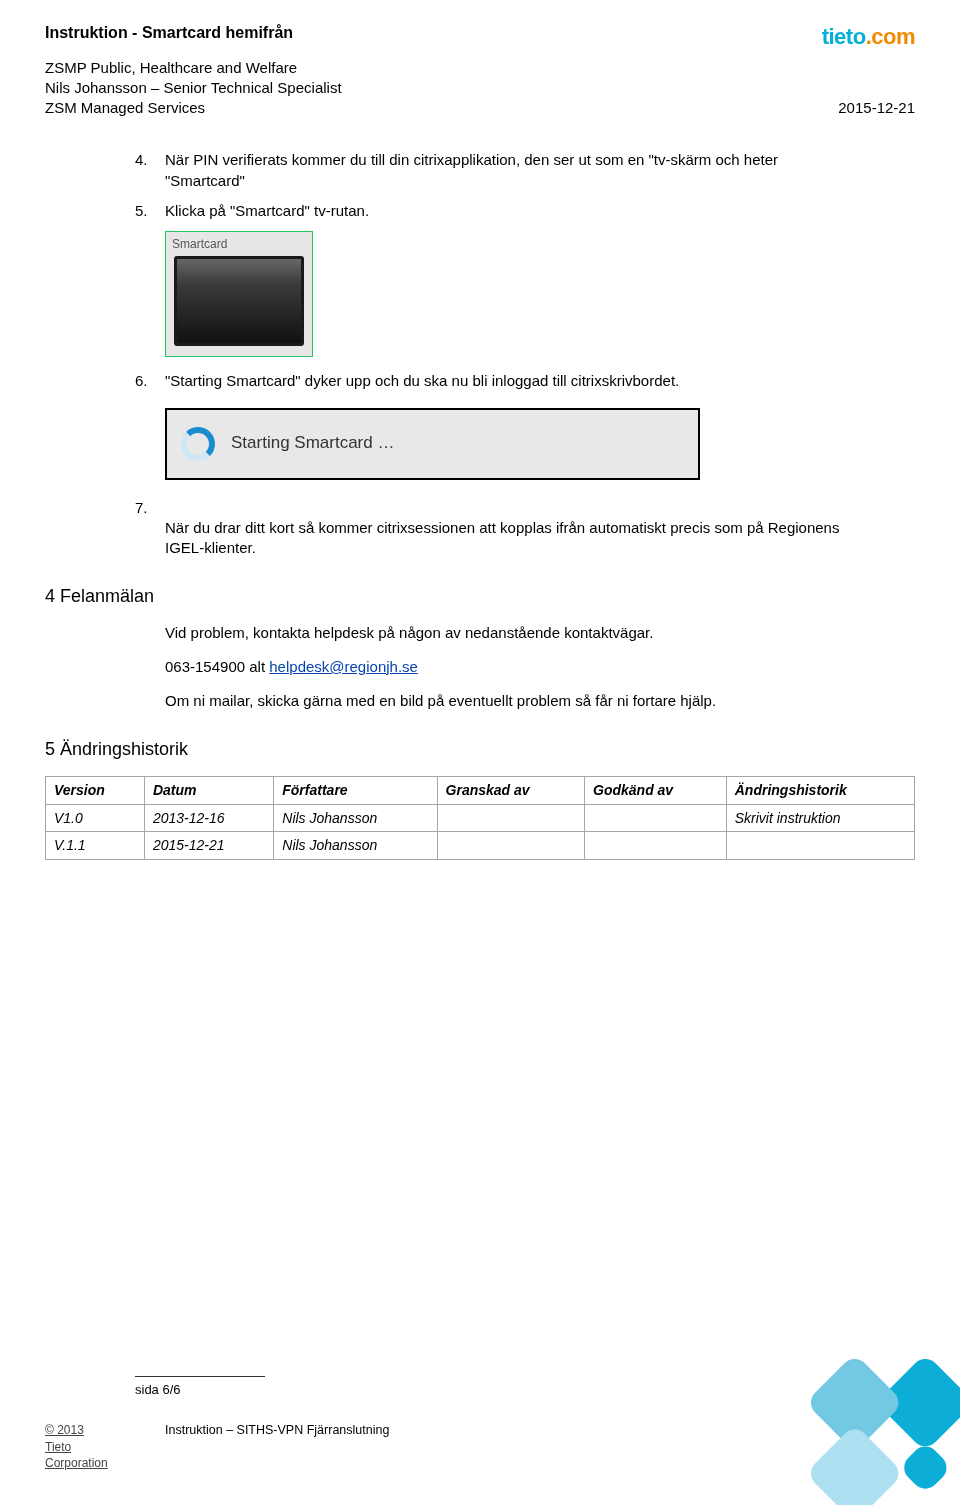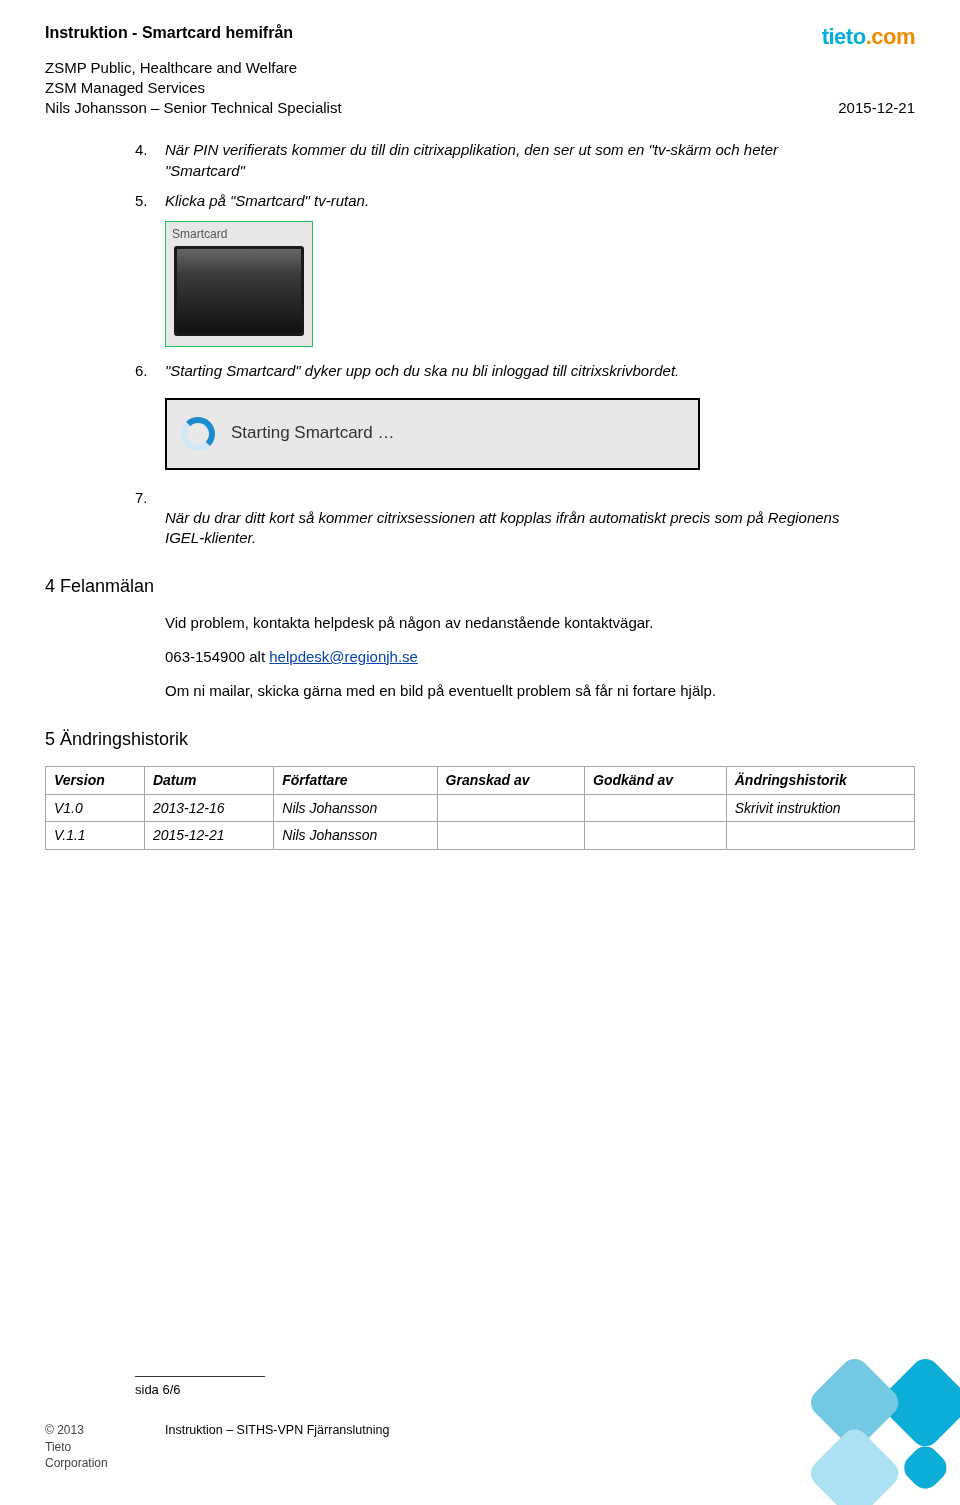--- a/index.html
+++ b/index.html
@@ -9,32 +9,32 @@
     padding: 0;
     background: #fff;
     color: #000;
     width: 960px;
     height: 1505px;
     position: relative;
     font-size: 15px;
     line-height: 1.35;
   }
   .page { padding: 22px 45px 0 45px; }
-  .header { position: relative; margin-bottom: 22px; }
+  .header { position: relative; margin-bottom: 32px; }
   .header-title { font-weight: bold; font-size: 16px; margin-bottom: 14px; }
   .header-lines div { font-size: 15px; }
   .header-date { position: absolute; right: 0; bottom: 0; font-size: 15px; }
   .logo-top { position: absolute; top: 22px; right: 45px; font-size: 22px; font-weight: bold; letter-spacing: -0.5px; }
   .logo-top .tieto { color: #00b0d8; margin-top: 38px; }
   .logo-top .dot { color: #f08a00; }
   .logo-top .com { color: #f08a00; }
   .list-block { margin-left: 90px; margin-top: 4px; width: 720px; }
   .list-item { display: flex; margin-bottom: 10px; }
   .list-num { width: 30px; flex-shrink: 0; }
-  .list-text { flex: 1; font-style: italic; }
+  .list-text { flex: 1; }
   .img-smartcard {
     margin: 4px 0 14px 120px;
     width: 148px;
     background: #e7e7e7;
     border: 1px solid #22c55e;
     padding: 2px;
   }
   .img-smartcard .lbl { font-size: 12px; color: #555; padding: 2px 4px; }
   .img-smartcard .tv {
     margin: 2px 6px 8px 6px;
@@ -87,21 +87,21 @@
   .footer {
     position: absolute;
     bottom: 34px;
     left: 45px; right: 45px;
     font-size: 12px;
     color: #444;
   }
   .footer .rule { border-top: 1px solid #333; width: 130px; margin-left: 90px; margin-bottom: 4px; }
   .footer .page-no { margin-left: 90px; font-size: 13px; color:#000; margin-bottom: 24px; }
   .footer .line { display: flex; gap: 30px; }
-  .footer .c1 { width: 90px; }
+  .footer .c1 { width: 90px; text-decoration: underline; }
   .footer .c2 { color:#000; font-size: 12.5px; }
   .logo-shape {
     position: absolute; right: -20px; bottom: -30px;
     width: 180px; height: 180px;
     transform: rotate(45deg);
     opacity: 0.95;
     pointer-events: none;
   }
   .logo-shape .sq { position:absolute; border-radius:14px; }
   .sq1{width:70px;height:70px;background:#00a9d4;left:50px;top:0;}
@@ -111,22 +111,22 @@
 </style>
 </head>
 <body>
 
 <div class="page">
 
   <div class="header">
     <div class="header-title">Instruktion - Smartcard hemifrån</div>
     <div class="header-lines">
       <div>ZSMP Public, Healthcare and Welfare</div>
+      <div>Nils Johansson – Senior Technical Specialist</div>
       <div>ZSM Managed Services</div>
-      <div>Nils Johansson – Senior Technical Specialist</div>
     </div>
     <div class="header-date">2015-12-21</div>
   </div>
 
   <div class="logo-top">
     <span class="tieto">tieto</span><span class="dot">.</span><span class="com">com</span>
   </div>
 
   <div class="list-block">
     <div class="list-item">

